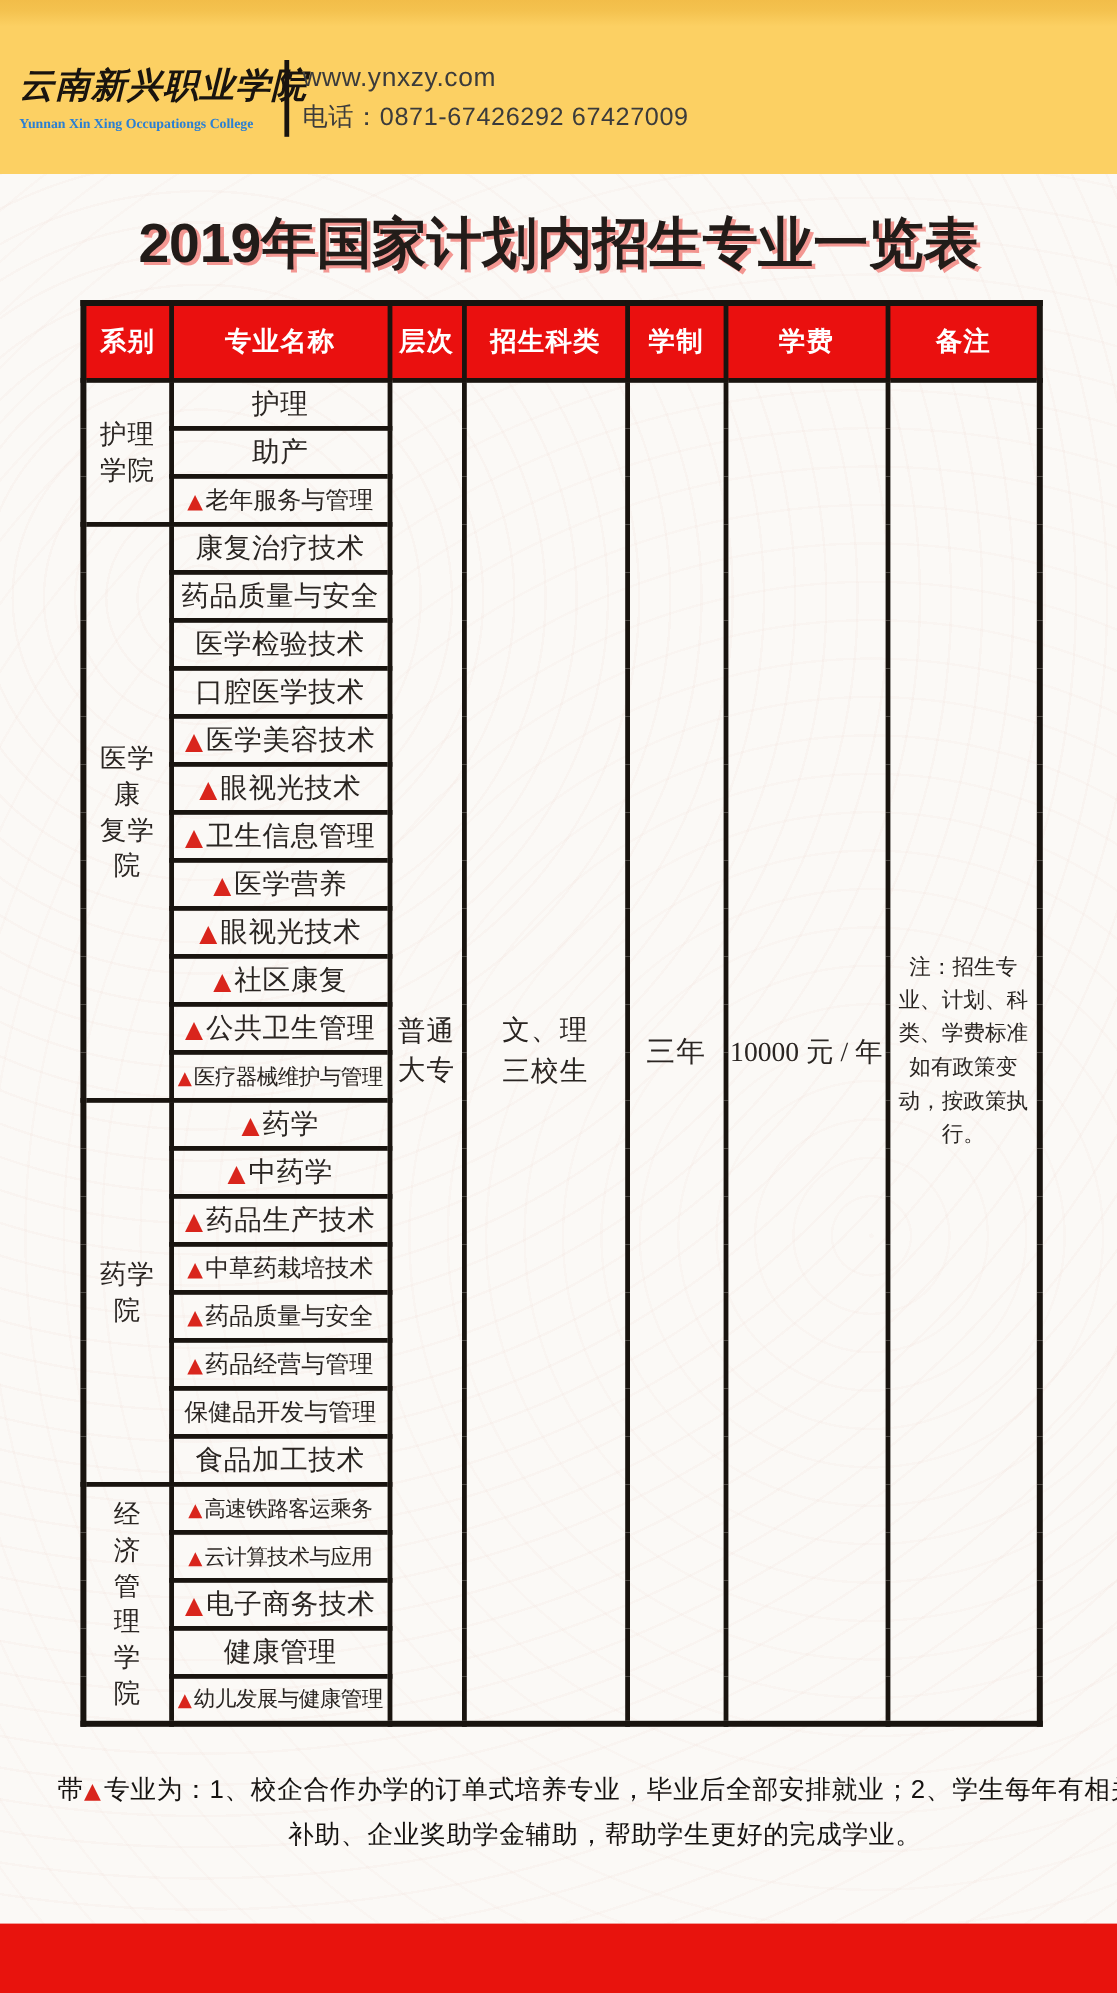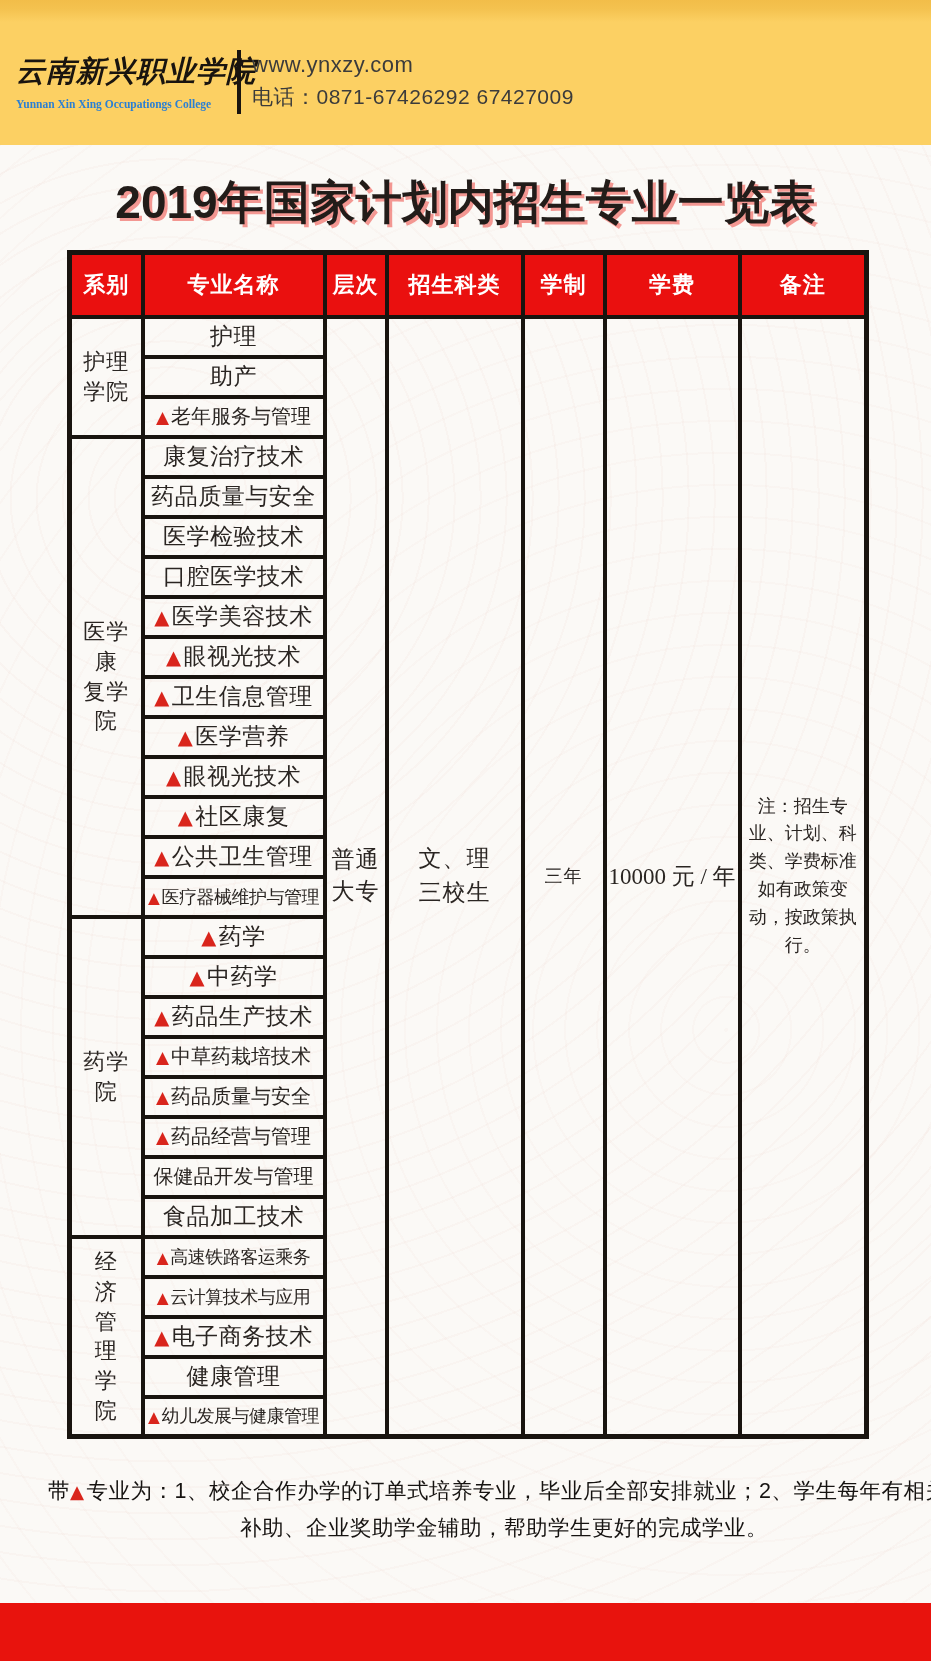--- a/index.html
+++ b/index.html
@@ -111,21 +111,21 @@
   }
   td.major { font-size: 23px; white-space: nowrap; letter-spacing: 0.5px; }
   td.major.long  { font-size: 20px; letter-spacing: 0; }
   td.major.xlong { font-size: 18px; letter-spacing: -0.5px; }
 
   .tri { color: #d9251c; font-size: 0.85em; margin-right: 2px; font-family: "DejaVu Sans", sans-serif; }
 
   td.shared { white-space: pre-line; }
   td.level    { font-size: 23px; line-height: 1.4; letter-spacing: 1px; }
   td.category { font-size: 23px; line-height: 1.5; letter-spacing: 1px; }
-  td.duration { font-size: 18px; letter-spacing: 1px; }
+  td.duration { font-size: 24px; letter-spacing: 1px; }
   td.tuition  { font-size: 23px; white-space: nowrap; }
   td.remark   {
     font-size: 18px; line-height: 1.55;
     text-align: left; vertical-align: middle;
     padding: 6px 7px; white-space: normal;
   }
 
   
   .footnote {
     position: absolute; left: 0; top: 1473px; width: 931px;

